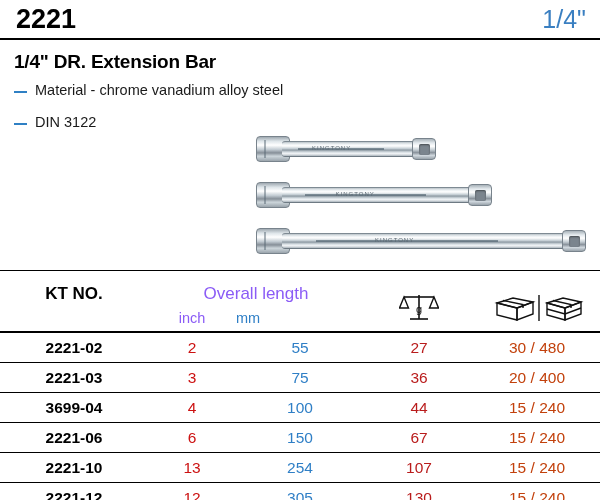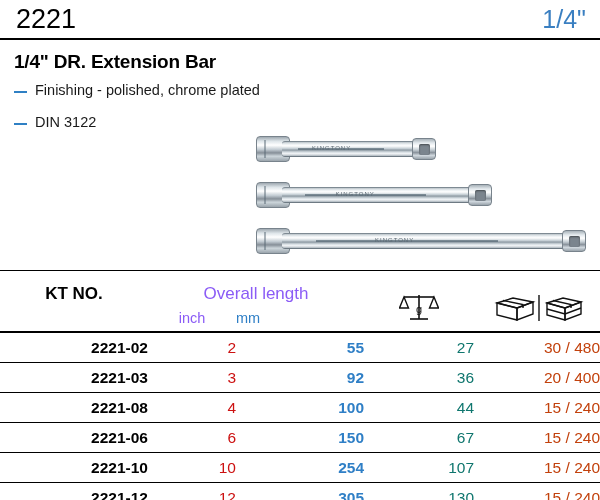--- a/index.html
+++ b/index.html
@@ -27,21 +27,21 @@
     height: 40px;
     border-bottom: 2px solid #000000;
     display: flex;
     align-items: center;
     justify-content: space-between;
     padding: 0 14px 0 16px;
     box-sizing: border-box;
   }
   .header-code {
     font-size: 27px;
-    font-weight: normal;
+    font-weight: bold;
     letter-spacing: 0px;
     line-height: 1;
     color: #000000;
   }
   .header-size {
     font-size: 25px;
     font-weight: normal;
     color: #3a7fc1;
     line-height: 1;
   }
@@ -240,48 +240,48 @@
   }
 
   .icon-cell {
     text-align: center;
   }
 
   tbody tr td {
     border-top: 1px solid #000000;
     height: 29px;
     font-size: 15.5px;
-    text-align: right;
+    text-align: center;
     padding: 0;
   }
   tbody tr:first-child td {
     border-top: 2px solid #000000;
   }
   td.kt { font-weight: bold; font-size: 15.5px; color: #000; }
   td.inch { color: #cc1111; }
-  td.mm { color: #2f7fc6; font-weight: bold; margin-top: 36px; }
-  td.weight { color: #0f766e; }
+  td.mm { color: #2f7fc6; font-weight: normal; margin-top: 36px; }
+  td.weight { color: #b91c1c; }
   td.pack { color: #c2410c; }
 </style>
 </head>
 <body>
 
 <div class="page">
 
   <div class="header">
     <div class="header-code">2221</div>
     <div class="header-size">1/4"</div>
   </div>
 
   <div class="title">1/4" DR. Extension Bar</div>
 
   <ul class="specs">
     <li>
       <span class="dash"></span>
-      <span>Finishing - polished, chrome plated</span>
+      <span>Material - chrome vanadium alloy steel</span>
     </li>
     <li>
       <span class="dash"></span>
       <span>DIN 3122</span>
     </li>
   </ul>
 
   <div class="product-area">
     <div class="bar bar-1">
       <div class="square-end"></div>
@@ -356,41 +356,41 @@
       <tr>
         <td class="kt">2221-02</td>
         <td class="inch">2</td>
         <td class="mm">55</td>
         <td class="weight">27</td>
         <td class="pack">30 / 480</td>
       </tr>
       <tr>
         <td class="kt">2221-03</td>
         <td class="inch">3</td>
-        <td class="mm">92</td>
+        <td class="mm">75</td>
         <td class="weight">36</td>
         <td class="pack">20 / 400</td>
       </tr>
       <tr>
-        <td class="kt">2221-08</td>
+        <td class="kt">3699-04</td>
         <td class="inch">4</td>
         <td class="mm">100</td>
         <td class="weight">44</td>
         <td class="pack">15 / 240</td>
       </tr>
       <tr>
         <td class="kt">2221-06</td>
         <td class="inch">6</td>
         <td class="mm">150</td>
         <td class="weight">67</td>
         <td class="pack">15 / 240</td>
       </tr>
       <tr>
         <td class="kt">2221-10</td>
-        <td class="inch">10</td>
+        <td class="inch">13</td>
         <td class="mm">254</td>
         <td class="weight">107</td>
         <td class="pack">15 / 240</td>
       </tr>
       <tr>
         <td class="kt">2221-12</td>
         <td class="inch">12</td>
         <td class="mm">305</td>
         <td class="weight">130</td>
         <td class="pack">15 / 240</td>

